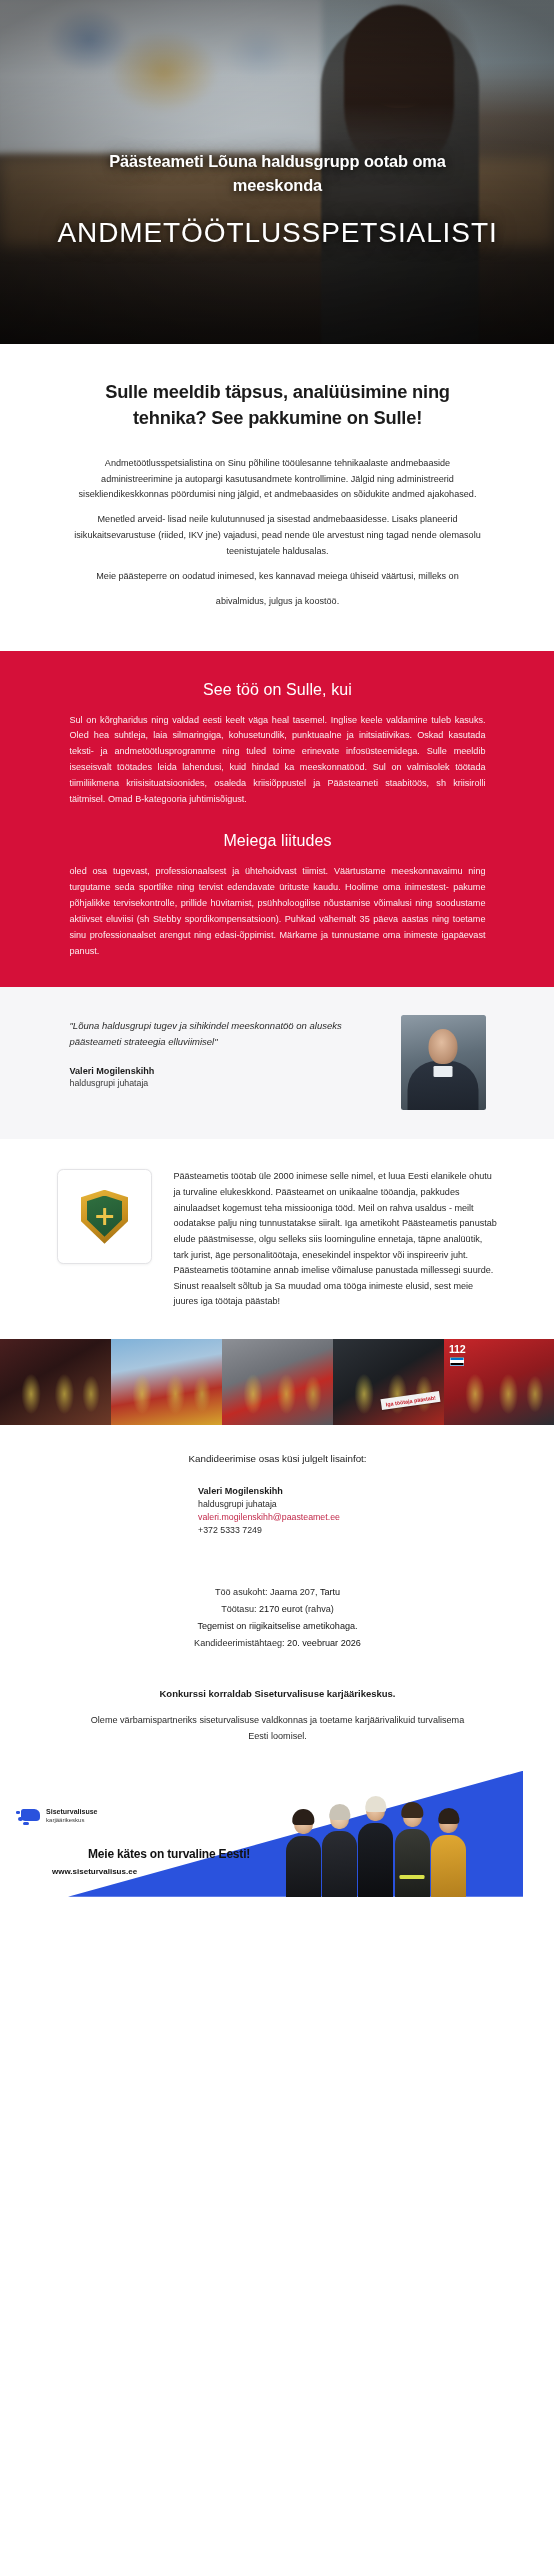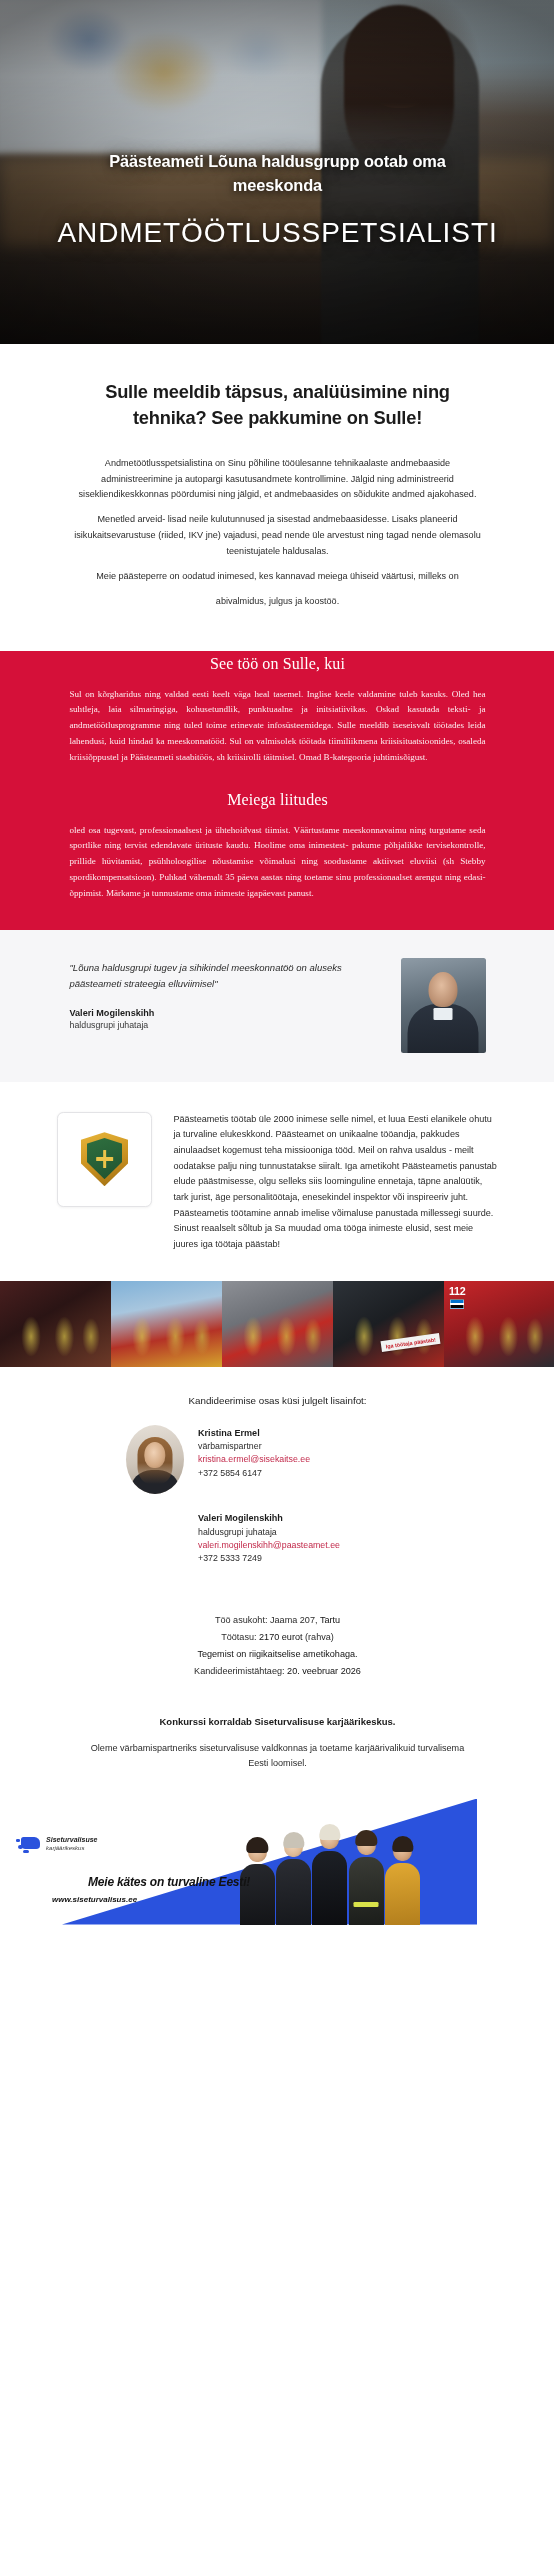--- a/index.html
+++ b/index.html
@@ -115,22 +115,21 @@
     line-height: 1.72;
     color: #2b2b2b;
   }
   .intro-body p { margin-bottom: 9.5px; }
   .intro-body p:last-child { margin-bottom: 8px; }
 
   
   .red {
     background: #D51039;
     color: #ffffff;
-    padding: 4px 0 28px;
-    font-family: Liberation Serif, serif;
+    padding: 30px 0 28px;
   }
   .red h3 {
     text-align: center;
     font-size: 16px;
     font-weight: 400;
     margin-bottom: 14px;
     letter-spacing: 0.1px;
   }
   .red h3.second { margin-top: 25px; }
   .red-body {
@@ -329,24 +328,23 @@
   .facts b { font-weight: 400; color: #121212; }
 
   
   .organiser { text-align: center; padding: 11.4px 0 26.5px; }
   .org-line1 { font-size: 9.5px; font-weight: 700; color: #1b1b1b; margin-bottom: 14px; }
   .org-line2 { font-size: 9.1px; line-height: 1.72; color: #2b2b2b; max-width: 378px; margin: 0 auto; }
 
   
   .footer {
     position: relative;
-    width: 477px; height: 126px;
+    width: 523px; height: 126px;
     background: #ffffff;
     overflow: hidden;
-    font-style: italic;
   }
   .footer-blue {
     position: absolute; inset: 0;
     background: #2a52dd;
     clip-path: polygon(100% 0, 100% 100%, 13% 100%);
   }
   .footer-logo {
     position: absolute; left: 16.4px; top: 37px;
     display: flex; align-items: center; gap: 5.7px;
   }
@@ -484,33 +482,20 @@
       <div class="strip-112">112</div>
       <div class="strip-flag"></div>
       <div class="strip-figs"></div>
     </div>
   </section>
 
   <section class="contacts">
     <div class="contacts-title">Kandideerimise osas küsi julgelt lisainfot:</div>
     <div class="contact-list">
 
-      <div class="contact">
-        <div class="contact-photo">
-          <div class="cp-body"></div>
-          <div class="cp-hair"></div>
-          <div class="cp-head"></div>
-        </div>
-        <div class="contact-info">
-          <div class="c-name">Kristina Ermel</div>
-          <div class="c-role">värbamispartner</div>
-          <a class="c-mail" href="#">kristina.ermel@sisekaitse.ee</a>
-          <div class="c-phone">+372 5854 6147</div>
-        </div>
-      </div>
 
       <div class="contact no-photo">
         <div class="contact-info">
           <div class="c-name">Valeri Mogilenskihh</div>
           <div class="c-role">haldusgrupi juhataja</div>
           <a class="c-mail" href="#">valeri.mogilenskihh@paasteamet.ee</a>
           <div class="c-phone">+372 5333 7249</div>
         </div>
       </div>
 

